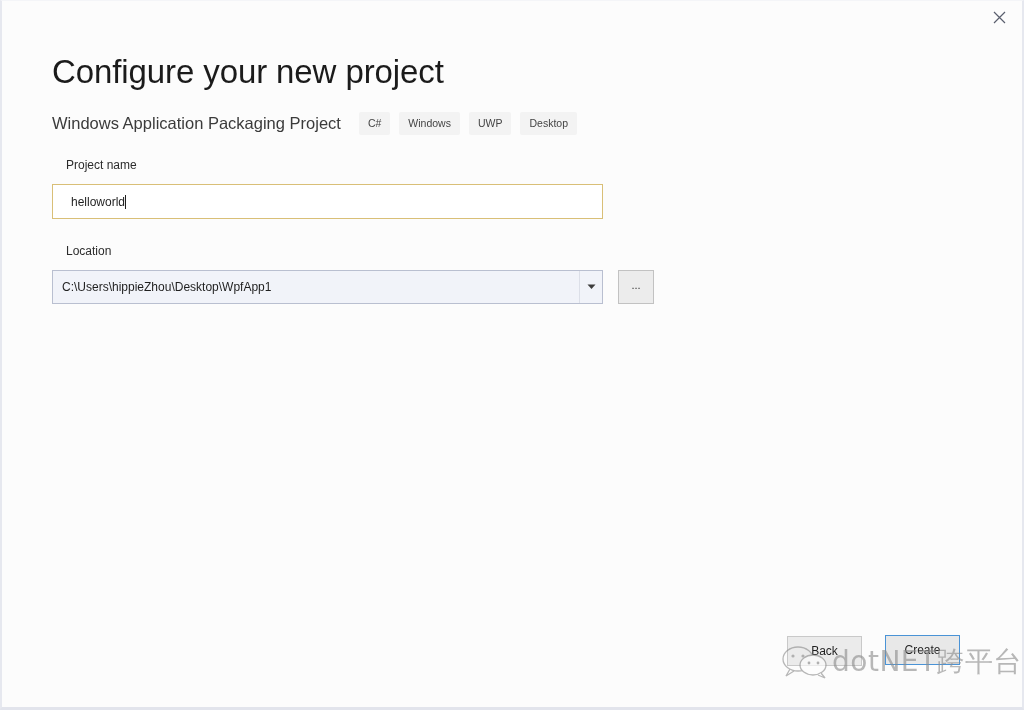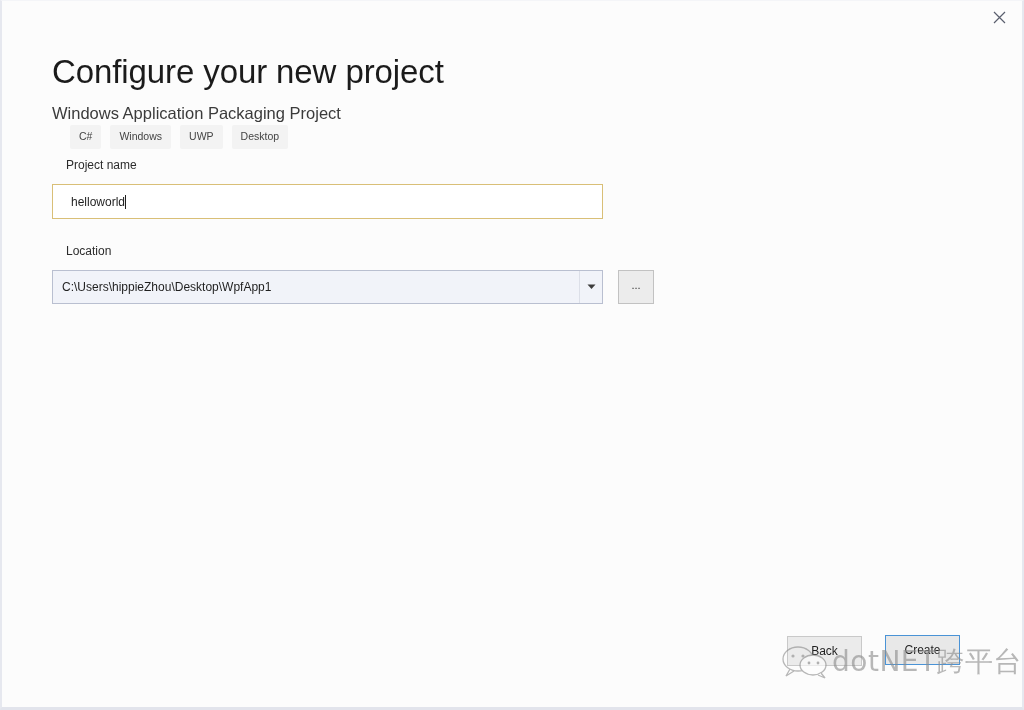--- a/index.html
+++ b/index.html
@@ -60,25 +60,24 @@
     color: #1b1b1b;
     letter-spacing: -0.1px;
     line-height: 44px;
     white-space: nowrap;
     margin-top: 8px;
   }
 
   .subtitle-row {
     position: absolute;
     left: 50px;
-    top: 100px;
-    display: flex;
-    align-items: flex-start;
-    white-space: nowrap;
-    flex-direction: column;
+    top: 110px;
+    display: flex;
+    align-items: flex-end;
+    white-space: nowrap;
   }
   .subtitle {
     font-size: 16.5px;
     font-weight: 400;
     color: #3b3b3b;
     line-height: 24px;
   }
   .chips {
     display: flex;
     align-items: center;

